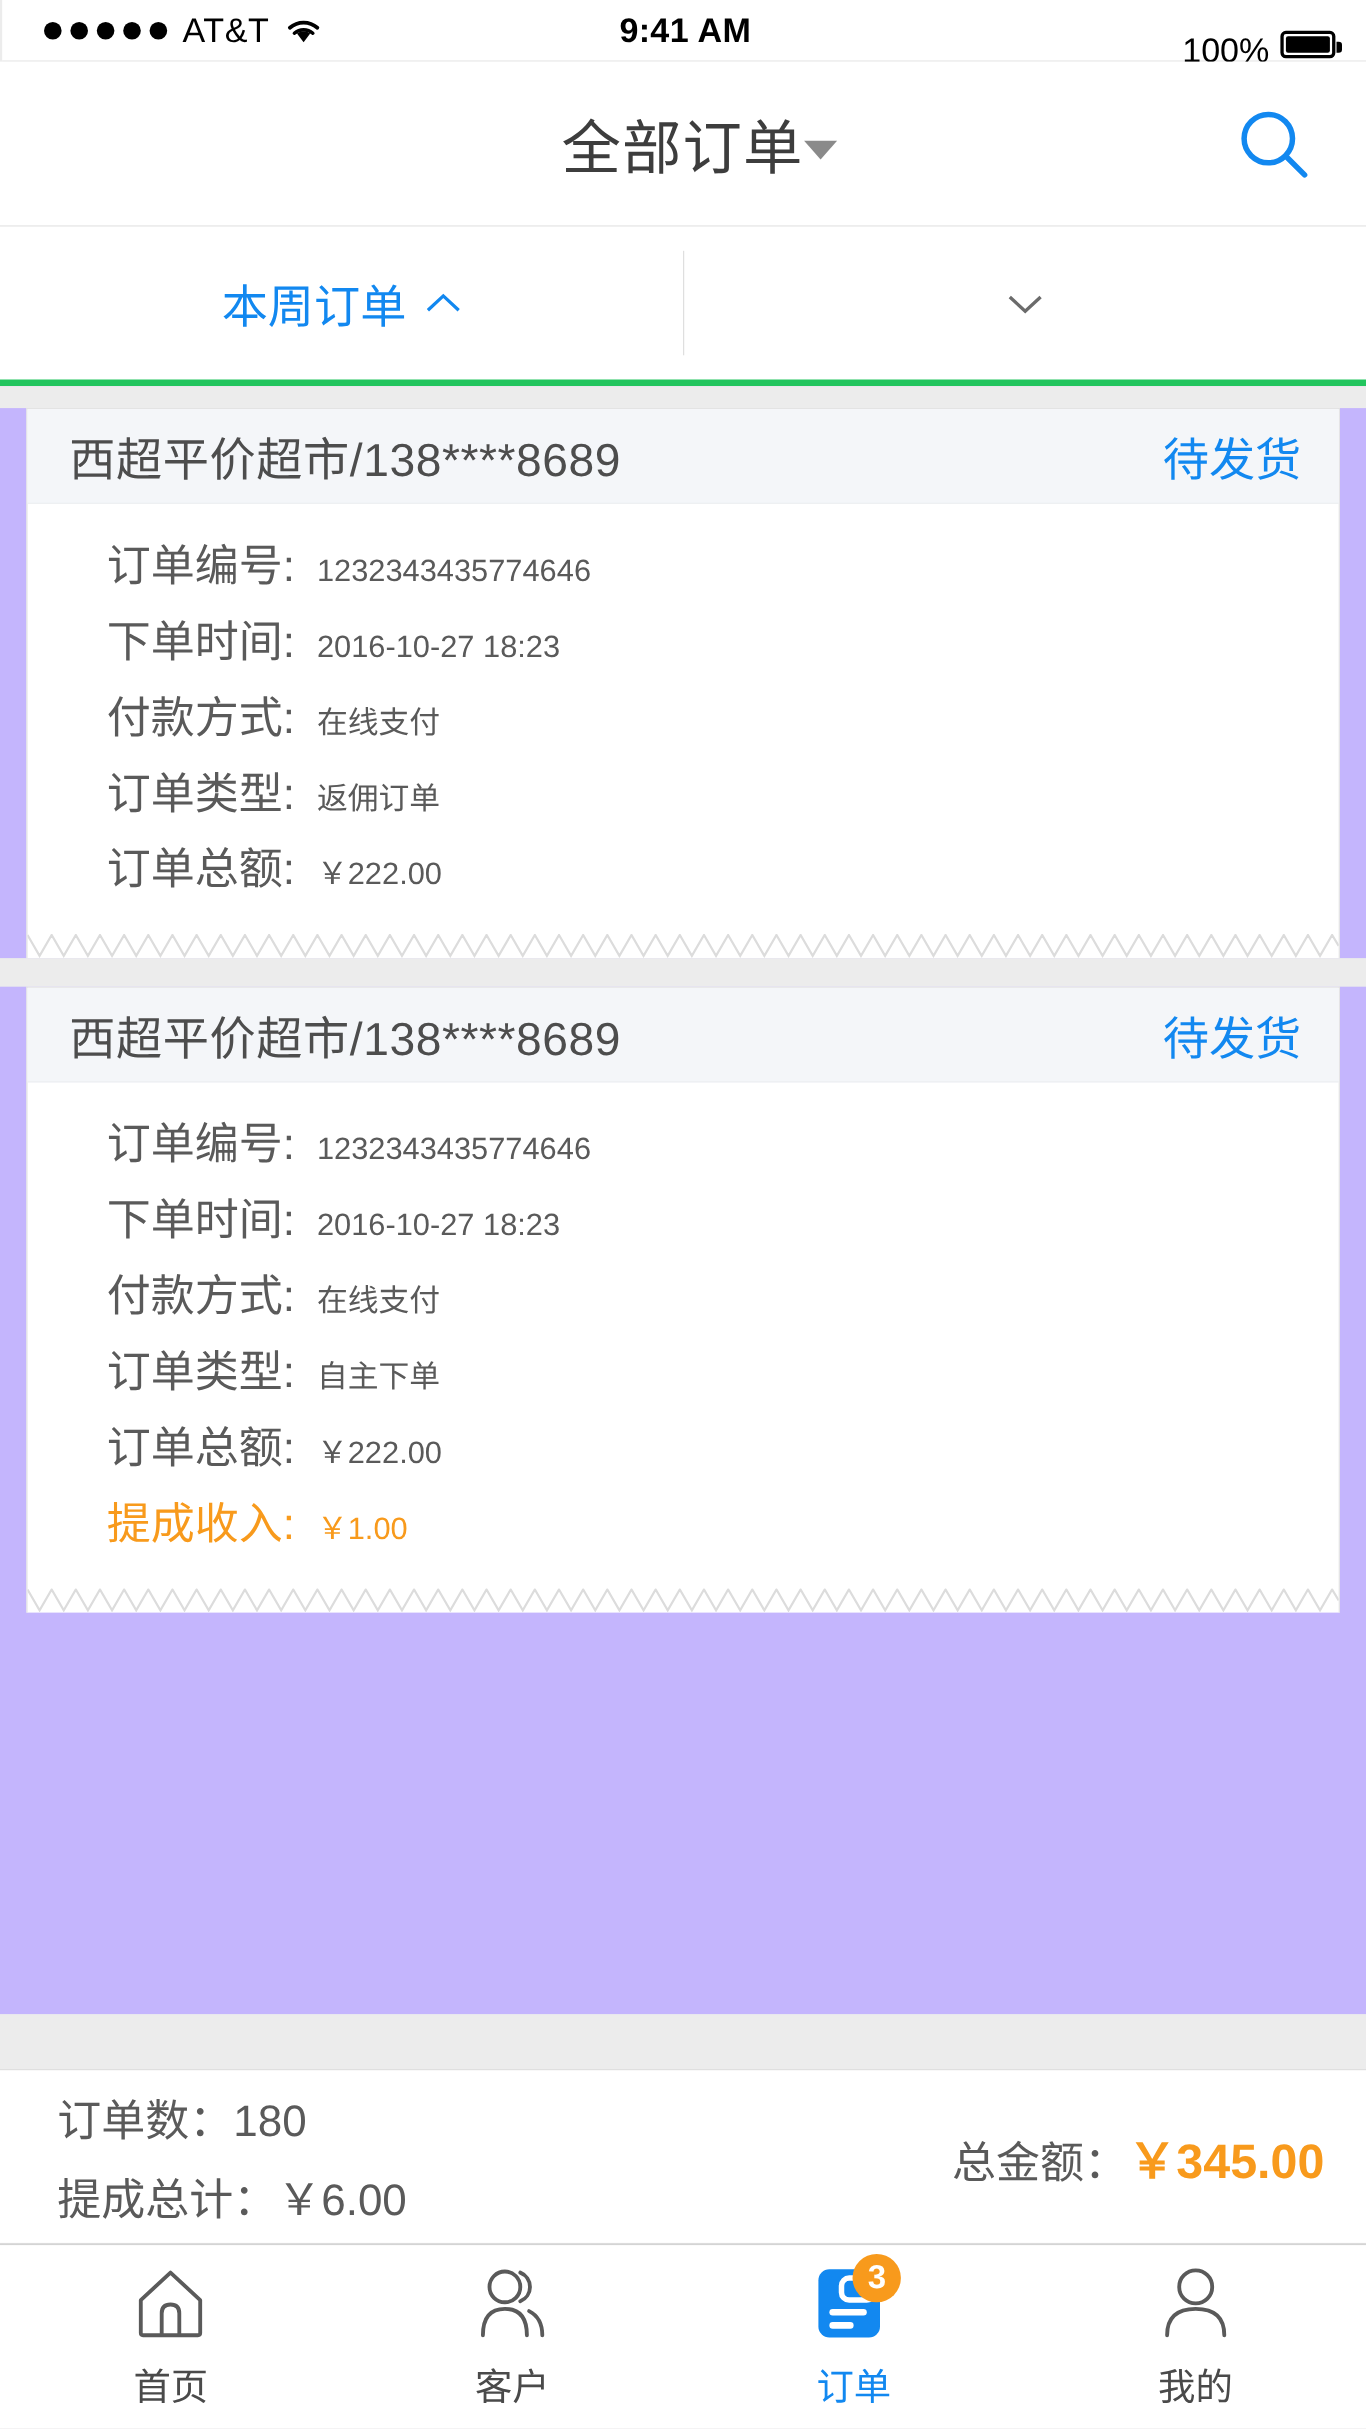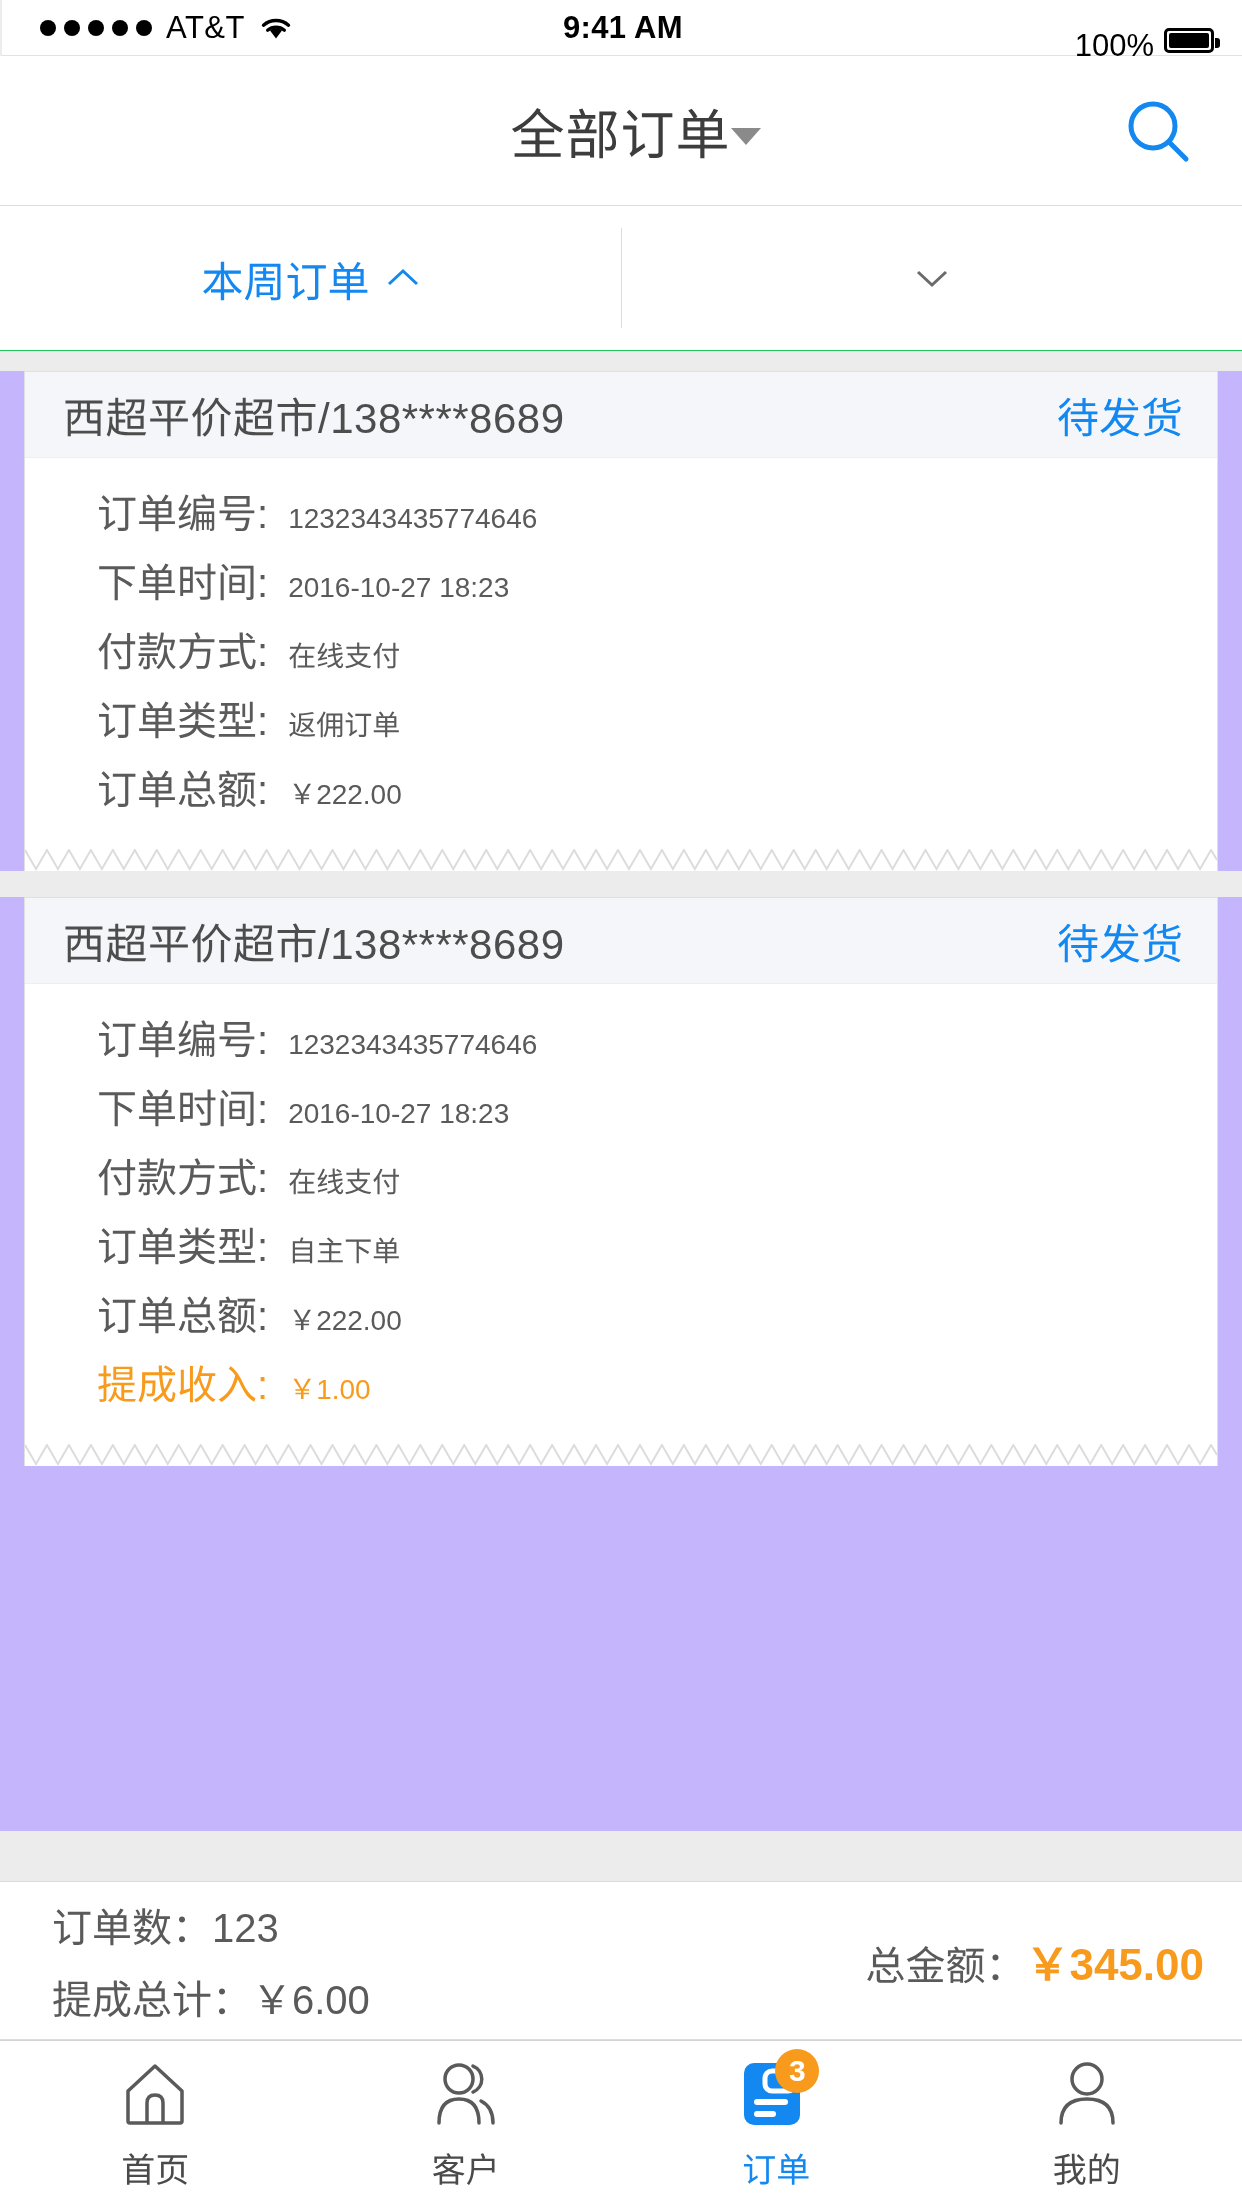--- a/index.html
+++ b/index.html
@@ -38,21 +38,21 @@
     display:flex; align-items:center; justify-content:center;
   }
   .nav-title { display:flex; align-items:center; gap:0;margin-left:29px; }
   .nav-title-text { font-size:54px; color:#3d3d3d; font-weight:400; letter-spacing:1px; }
   .caret-down { width:0; height:0; border-left:15px solid transparent; border-right:15px solid transparent; border-top:17px solid #8a8a8a; margin-top:12px; }
   .nav-search { position:absolute; right:48px; top:50%; transform:translateY(-50%); width:72px; height:72px; }
 
   
   .filterbar {
     position:absolute; top:206px; left:0; width:1242px; height:145px;
-    background:#fff; display:flex; border-bottom:1px solid #22c55e;
+    background:#fff; display:flex; border-bottom:6px solid #22c55e;
   }
   .filter-cell {
     flex:1; display:flex; align-items:center; justify-content:center; gap:16px;
     font-size:42px; color:#4a4a4a; position:relative;
   }
   .filter-cell + .filter-cell::before {
     content:""; position:absolute; left:0; top:22px; bottom:22px; width:1px; background:#dcdcdc;
   }
   .filter-cell.active { color:#1288f0; }
   .chev { width:34px; height:22px; flex:0 0 auto; }
@@ -231,21 +231,21 @@
         </div>
       </div>
       <svg class="card-zigzag" viewBox="0 0 1194 22" preserveAspectRatio="none">
         <path d="M0,1 L11,20 L22,1 L33,20 L44,1 L55,20 L66,1 L77,20 L88,1 L99,20 L110,1 L121,20 L132,1 L143,20 L154,1 L165,20 L176,1 L187,20 L198,1 L209,20 L220,1 L231,20 L242,1 L253,20 L264,1 L275,20 L286,1 L297,20 L308,1 L319,20 L330,1 L341,20 L352,1 L363,20 L374,1 L385,20 L396,1 L407,20 L418,1 L429,20 L440,1 L451,20 L462,1 L473,20 L484,1 L495,20 L506,1 L517,20 L528,1 L539,20 L550,1 L561,20 L572,1 L583,20 L594,1 L605,20 L616,1 L627,20 L638,1 L649,20 L660,1 L671,20 L682,1 L693,20 L704,1 L715,20 L726,1 L737,20 L748,1 L759,20 L770,1 L781,20 L792,1 L803,20 L814,1 L825,20 L836,1 L847,20 L858,1 L869,20 L880,1 L891,20 L902,1 L913,20 L924,1 L935,20 L946,1 L957,20 L968,1 L979,20 L990,1 L1001,20 L1012,1 L1023,20 L1034,1 L1045,20 L1056,1 L1067,20 L1078,1 L1089,20 L1100,1 L1111,20 L1122,1 L1133,20 L1144,1 L1155,20 L1166,1 L1177,20 L1188,1 L1194,11" fill="none" stroke="#dcdcdc" stroke-width="2"></path>
       </svg>
     </div>
   </div>
 
   <div class="summary">
     <div class="summary-left">
-      <span class="summary-line">订单数：123</span>
+      <span class="summary-line">订单数：180</span>
       <span class="summary-line">提成总计：￥6.00</span>
     </div>
     <div class="summary-right">
       <span>总金额：</span>
       <span class="summary-amount">￥345.00</span>
     </div>
   </div>
 
   <div class="tabbar">
 

